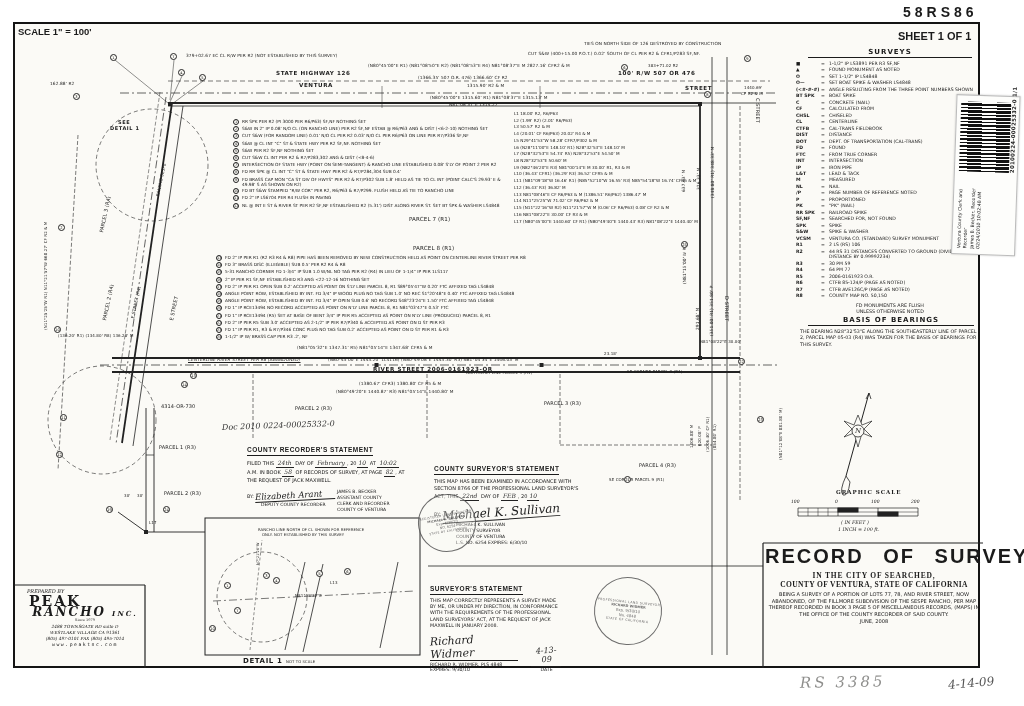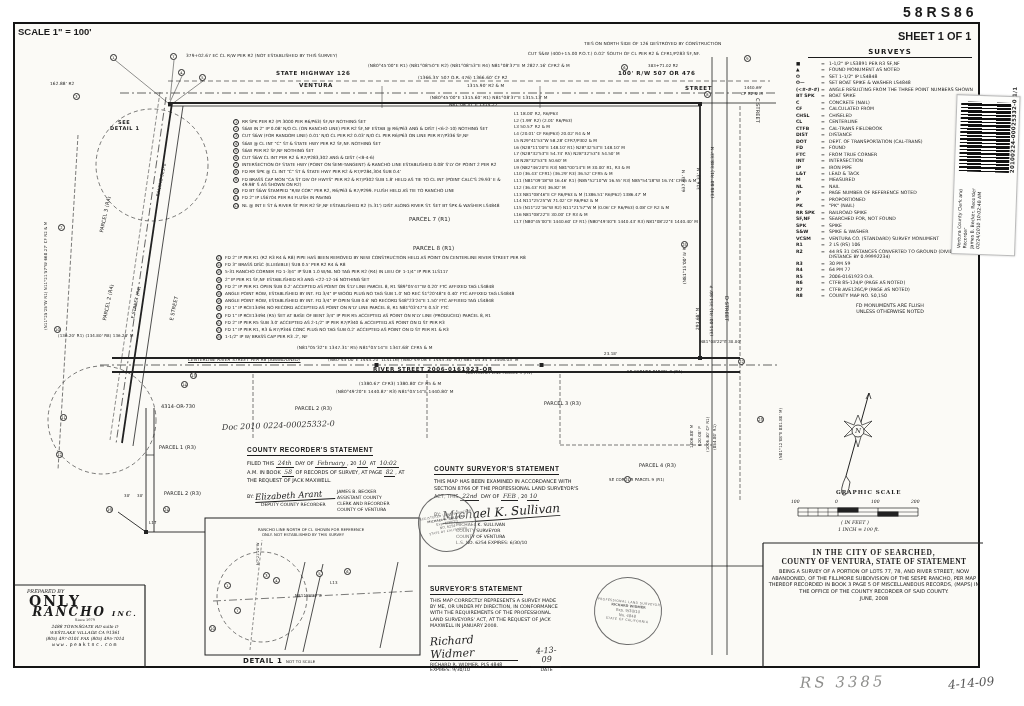--- a/index.html
+++ b/index.html
@@ -589,32 +589,37 @@
           <span class="leq">=</span>
           <span class="ltext">COUNTY MAP NO. 50,150</span>
         </div>
       </div>
     <div class="lfoot">
       <div>FD MONUMENTS ARE FLUSH</div>
       <div>UNLESS OTHERWISE NOTED</div>
     </div>
   </div>
 
+  <div id="basis" class="panel">
+    <div class="btitle">BASIS OF BEARINGS</div>
+    <div class="bbody">THE BEARING N28°32'53"E ALONG THE SOUTHEASTERLY LINE OF PARCEL 2, PARCEL MAP 05-03 (R4) WAS TAKEN FOR THE BASIS OF BEARINGS FOR THIS SURVEY.</div>
+  </div>
 
   <div class="abs" style="left:836px;top:489px;font-family:'DejaVu Serif',serif;font-weight:bold;font-size:5.5px;letter-spacing:1px;">GRAPHIC SCALE</div>
   <span class="gslab" style="left:791px;top:499px;">100</span>
   <span class="gslab" style="left:835px;top:499px;">0</span>
   <span class="gslab" style="left:871px;top:499px;">100</span>
   <span class="gslab" style="left:911px;top:499px;">200</span>
   <div class="abs" style="left:841px;top:520px;font-family:'DejaVu Serif',serif;font-style:italic;font-size:4.8px;">( IN FEET )</div>
   <div class="abs" style="left:838px;top:527px;font-family:'DejaVu Serif',serif;font-style:italic;font-size:4.8px;">1 INCH = 100 ft.</div>
 
   <div id="titleblock" class="panel">
+    <div class="big">RECORD  OF  SURVEY</div>
     <div class="l1">IN THE CITY OF SEARCHED,</div>
-    <div class="l2">COUNTY OF VENTURA, STATE OF STATEMENT</div>
+    <div class="l2">COUNTY OF VENTURA, STATE OF CALIFORNIA</div>
     <div class="tb-body">BEING A SURVEY OF A PORTION OF LOTS 77, 78, AND RIVER STREET, NOW ABANDONED, OF THE FILLMORE SUBDIVISION OF THE SESPE RANCHO, PER MAP THEREOF RECORDED IN BOOK 3 PAGE 5 OF MISCELLANEOUS RECORDS, (MAPS) IN THE OFFICE OF THE COUNTY RECORDER OF SAID COUNTY.</div>
     <div class="tb-date">JUNE, 2008</div>
   </div>
 
   <div class="panel" style="left:247px;top:437px;width:158px;">
     <div class="stitle">COUNTY RECORDER'S STATEMENT</div>
     <p class="body-sm" style="margin:3px 0 0 0;">
       <span>FILED THIS</span>
       <span class="blank hw" style="font-size:6px;">24th</span>
       <span>DAY OF</span>
@@ -689,21 +694,21 @@
   <div class="seal" id="seal-s" style="left:594px;top:577px;width:68px;height:68px;transform:rotate(6deg);">
     <span style="font-size:3.2px;letter-spacing:.4px;">PROFESSIONAL LAND SURVEYOR</span>
     <span style="font-size:3.4px;font-weight:bold;">RICHARD WIDMER</span>
     <span style="font-size:3.8px;">Exp. 9/30/10</span>
     <span style="font-size:3.8px;">No. 4848</span>
     <span style="font-size:3.2px;letter-spacing:.4px;">STATE OF CALIFORNIA</span>
   </div>
 
   <div id="prepared" class="panel">
     <div class="plabel">PREPARED BY</div>
-    <div class="firm1"><span>ONLY</span></div>
+    <div class="firm1"><span>PEAK</span></div>
     <div class="firm2"><span>RANCHO</span> <span style="font-size:7px;">INC.</span></div>
     <div class="since">Since 1979</div>
     <div class="addr">
       <div>2488 TOWNSGATE RD suite D</div>
       <div>WESTLAKE VILLAGE CA 91361</div>
       <div>(805) 497-0101  FAX (805) 495-7014</div>
     </div>
     <div class="web">www.peaktnc.com</div>
   </div>
 

